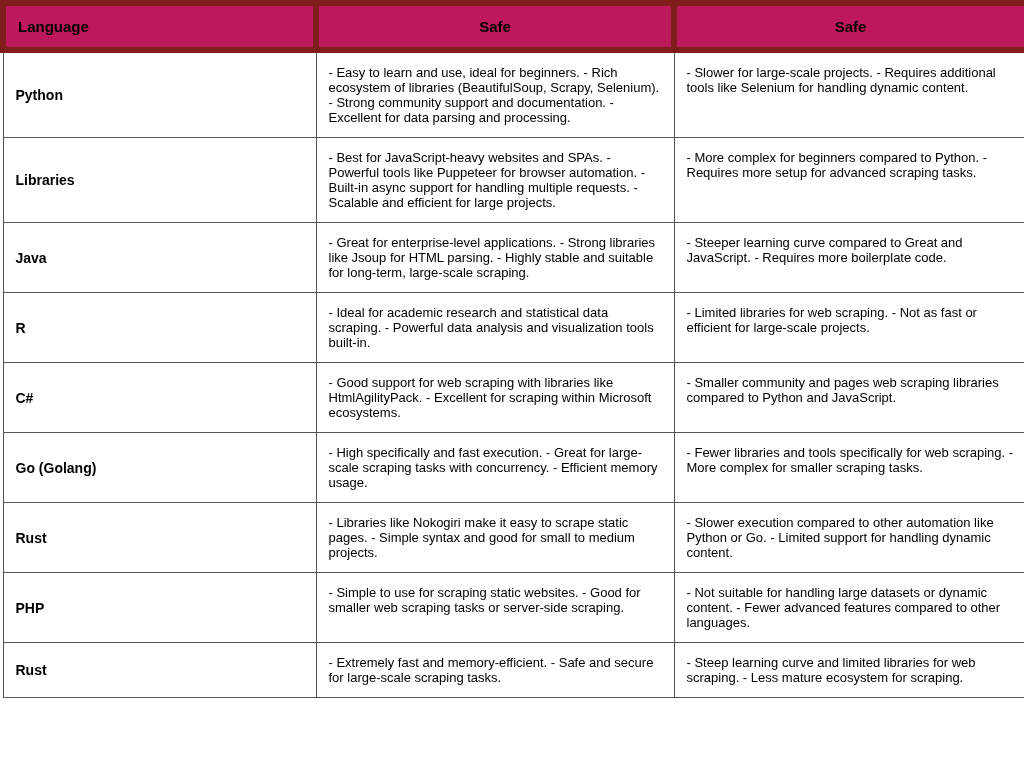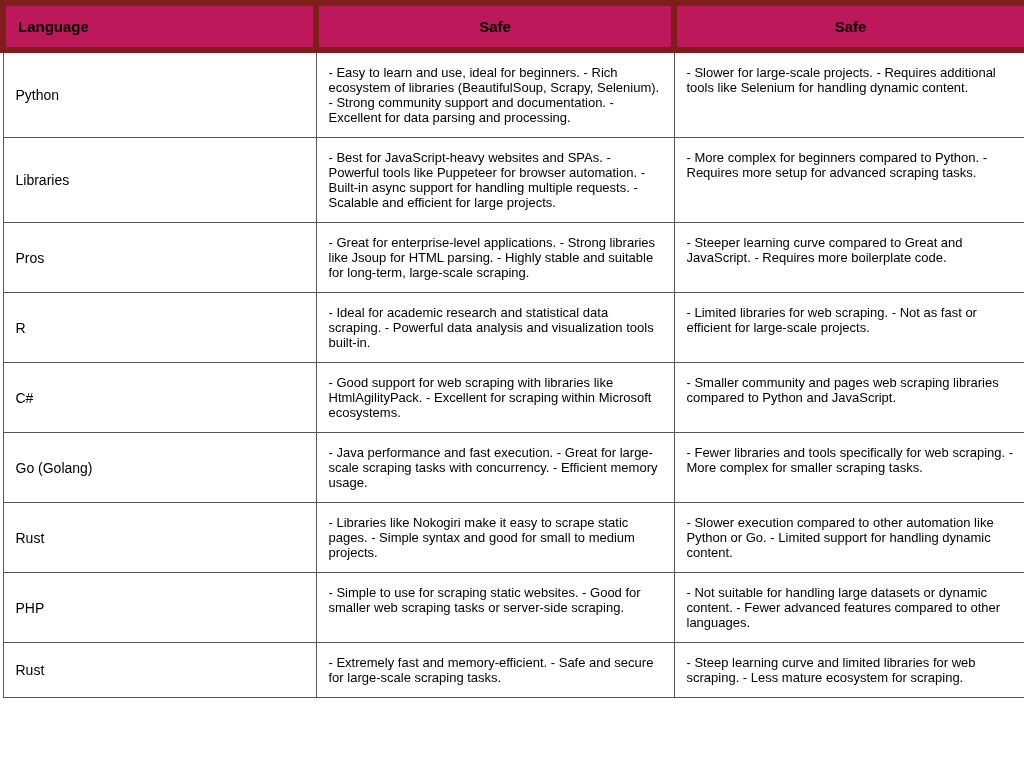--- a/index.html
+++ b/index.html
@@ -31,21 +31,21 @@
       font-weight: bold;
       font-size: 15px;
       text-align: center;
       padding: 12px;
       border: 6px solid #7f1d1d;
     }
     thead th:first-child {
       text-align: left;
     }
     tbody td:first-child {
-      font-weight: normal;
+      font-weight: bold;
       font-size: 14px;
       vertical-align: middle;
     }
     tbody tr {
       background: #fff;
     }
     tbody tr:nth-child(odd) {
       background: #fff;
     }
   </style>
@@ -70,37 +70,37 @@
         <td>Python</td>
         <td>- Easy to learn and use, ideal for beginners.  - Rich ecosystem of libraries (BeautifulSoup, Scrapy, Selenium).  - Strong community support and documentation.  - Excellent for data parsing and processing.</td>
         <td>- Slower for large-scale projects.  - Requires additional tools like Selenium for handling dynamic content.</td>
       </tr>
       <tr>
         <td>Libraries</td>
         <td>- Best for JavaScript-heavy websites and SPAs.  - Powerful tools like Puppeteer for browser automation.  - Built-in async support for handling multiple requests.  - Scalable and efficient for large projects.</td>
         <td>- More complex for beginners compared to Python.  - Requires more setup for advanced scraping tasks.</td>
       </tr>
       <tr>
-        <td>Pros</td>
+        <td>Java</td>
         <td>- Great for enterprise-level applications.  - Strong libraries like Jsoup for HTML parsing.  - Highly stable and suitable for long-term, large-scale scraping.</td>
         <td>- Steeper learning curve compared to Great and JavaScript.  - Requires more boilerplate code.</td>
       </tr>
       <tr>
         <td>R</td>
         <td>- Ideal for academic research and statistical data scraping.  - Powerful data analysis and visualization tools built-in.</td>
         <td>- Limited libraries for web scraping.  - Not as fast or efficient for large-scale projects.</td>
       </tr>
       <tr>
         <td>C#</td>
         <td>- Good support for web scraping with libraries like HtmlAgilityPack.  - Excellent for scraping within Microsoft ecosystems.</td>
         <td>- Smaller community and pages web scraping libraries compared to Python and JavaScript.</td>
       </tr>
       <tr>
         <td>Go (Golang)</td>
-        <td>- Java performance and fast execution.  - Great for large-scale scraping tasks with concurrency.  - Efficient memory usage.</td>
+        <td>- High specifically and fast execution.  - Great for large-scale scraping tasks with concurrency.  - Efficient memory usage.</td>
         <td>- Fewer libraries and tools specifically for web scraping.  - More complex for smaller scraping tasks.</td>
       </tr>
       <tr>
         <td>Rust</td>
         <td>- Libraries like Nokogiri make it easy to scrape static pages.  - Simple syntax and good for small to medium projects.</td>
         <td>- Slower execution compared to other automation like Python or Go.  - Limited support for handling dynamic content.</td>
       </tr>
       <tr>
         <td>PHP</td>
         <td>- Simple to use for scraping static websites.  - Good for smaller web scraping tasks or server-side scraping.</td>

